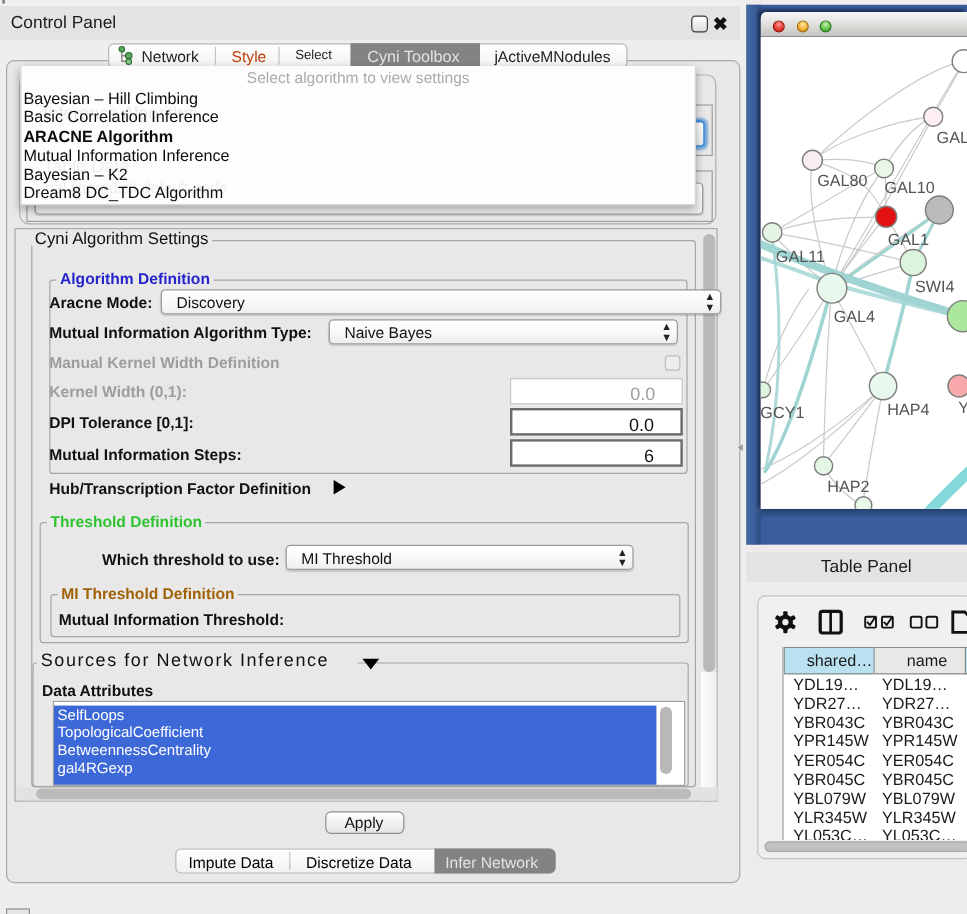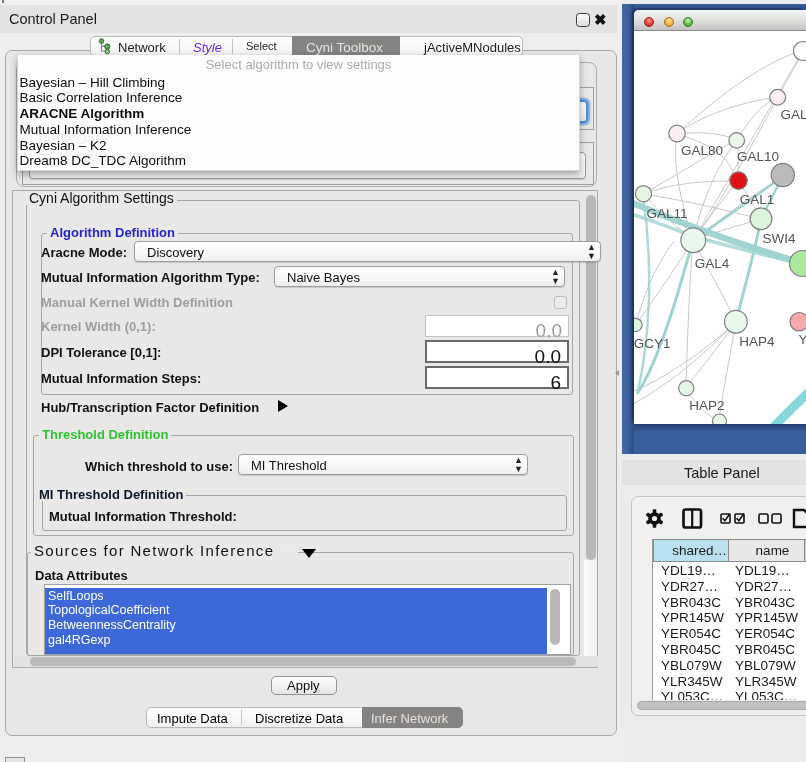--- a/index.html
+++ b/index.html
@@ -7,21 +7,21 @@
   font-family:"Liberation Sans", sans-serif; }
 .abs { position:absolute; }
 #stage { position:relative; width:806px; height:762px; }
 .bold { font-weight:bold; }
 .grp { position:absolute; border:1px solid #a6a6a6; border-radius:3px; }
 .grplab { position:absolute; background:#e9e9e9; padding:0 3px; font-size:13px; line-height:13px; }
 .combo { position:absolute; background:linear-gradient(#ffffff,#f7f7f7 60%,#eeeeee); border:1px solid #9d9d9d; border-radius:4px; box-shadow:0 1px 1px rgba(0,0,0,0.15); }
 .combo .txt { position:absolute; left:12px; top:3px; font-size:13px; color:#111; }
 .combo .arr { position:absolute; right:4px; top:1px; font-size:9px; color:#222; line-height:9px; text-align:center; }
 .field { position:absolute; background:#fff; border:1px solid #9d9d9d; }
-.field .v { position:absolute; right:6px; top:3px; font-size:19px; color:#111; }
+.field .v { position:absolute; right:22px; top:3px; font-size:15px; color:#111; }
 .lab { position:absolute; font-size:13px; font-weight:bold; color:#111; white-space:nowrap; }
 .dis { color:#9d9d9d !important; }
 </style>
 </head>
 <body>
 <div id="stage">
 
 <div class="abs" style="left:0;top:0;width:622px;height:762px;background:#efeeee;"></div>
 <div class="abs" style="left:0;top:0;width:622px;height:5px;background:#f1f0ef;"></div>
 <div class="abs" style="left:2px;top:0;width:1.5px;height:3px;background:#777;"></div>
@@ -38,24 +38,24 @@
 <div class="abs" style="left:292px;top:36px;width:108px;height:21px;background:#858381;"></div>
 <div class="abs" style="left:179px;top:39px;width:1px;height:15px;background:#c4c4c4;"></div>
 <div class="abs" style="left:232px;top:39px;width:1px;height:15px;background:#c4c4c4;"></div>
 <svg class="abs" style="left:98px;top:37px;" width="18" height="18" viewBox="0 0 18 18">
   <path d="M3.5 5 L3.5 14 L8.5 14 M3.5 9.5 L8.5 9.5" stroke="#8a8a8a" stroke-width="1.2" fill="none"></path>
   <circle cx="3.5" cy="4" r="2.3" fill="#5aa85c" stroke="#2d6b2f" stroke-width="0.9"></circle>
   <circle cx="9.3" cy="9.5" r="2.7" fill="#5aa85c" stroke="#2d6b2f" stroke-width="0.9"></circle>
   <circle cx="9.3" cy="14.5" r="2.3" fill="#88c78a" stroke="#2d6b2f" stroke-width="0.9"></circle>
 </svg>
 <div class="abs" style="left:118px;top:40px;font-size:13px;color:#222;">Network</div>
-<div class="abs" style="left:193px;top:40px;font-size:13px;color:#6d28d9;font-style:italic;">Style</div>
+<div class="abs" style="left:193px;top:40px;font-size:13px;color:#c2410c;">Style</div>
 <div class="abs" style="left:246px;top:40px;font-size:11px;color:#222;">Select</div>
 <div class="abs" style="left:306px;top:40px;font-size:13.5px;color:#e5e3e1;">Cyni Toolbox</div>
-<div class="abs" style="left:412px;top:40px;font-size:13px;color:#222;margin-left:12px;">jActiveMNodules</div>
+<div class="abs" style="left:412px;top:40px;font-size:13px;color:#222;">jActiveMNodules</div>
 
 <div class="abs" style="left:16px;top:62px;width:581px;height:125px;background:#e9e8e7;border:1px solid #aeaeae;border-radius:8px;"></div>
 <div class="abs" style="left:22px;top:87px;width:572px;height:43px;background:#e9e8e7;border:1px solid #9f9f9f;"></div>
 <div class="combo" style="left:30px;top:100px;width:558px;height:23px;box-shadow:0 0 2px 1.5px rgba(80,145,215,0.75);border:2px solid #4a90d9;"></div>
 <div class="abs" style="left:22px;top:142px;width:572px;height:43px;background:#e9e8e7;border:1px solid #9f9f9f;"></div>
 <div class="combo" style="left:29px;top:152px;width:557px;height:27px;"></div>
 
 <div class="abs" style="left:12px;top:190px;width:586px;height:478px;border:1px solid #a9a9a9;background:#e9e8e7;"></div>
 
 <div class="abs" style="left:584px;top:560px;width:13px;height:107px;background:linear-gradient(90deg,#fdfdfd,#efefee);"></div>
@@ -100,21 +100,21 @@
 
 <div class="grp" style="left:33px;top:435px;width:541px;height:101px;"></div>
 <div class="grplab" style="left:39px;top:428px;color:#2fc32f;font-weight:bold;">Threshold Definition</div>
 <div class="lab" style="left:85px;top:459px;">Which threshold to use:</div>
 <div class="combo" style="left:238px;top:454px;width:290px;height:21px;">
       <span class="txt">MI Threshold</span>
       <span class="arr">▲<br>▼</span>
     </div>
 
 <div class="grp" style="left:42px;top:495px;width:525px;height:36px;"></div>
-<div class="grplab" style="left:36px;top:488px;color:#0f172a;font-weight:bold;">MI Threshold Definition</div>
+<div class="grplab" style="left:48px;top:488px;color:#a16207;font-weight:bold;">MI Threshold Definition</div>
 <div class="lab" style="left:49px;top:509px;">Mutual Information Threshold:</div>
 
 <div class="grp" style="left:27px;top:552px;width:547px;height:104px;"></div>
 <div class="grplab" style="left:31px;top:544px;color:#111;font-size:15px;letter-spacing:1.3px;padding-right:24px;">Sources for Network Inference</div>
 <div class="abs" style="left:302px;top:549px;width:0;height:0;border-left:7px solid transparent;border-right:7px solid transparent;border-top:9px solid #000;"></div>
 <div class="lab" style="left:35px;top:568px;">Data Attributes</div>
 <div class="abs" style="left:44px;top:584px;width:527px;height:71px;background:#fff;border:1px solid #a0a0a0;overflow:hidden;">
   <div style="position:absolute;left:0;top:3px;width:502px;height:80px;background:#3c68d8;"></div>
   <div style="position:absolute;left:3px;top:3.5px;font-size:12.5px;color:#fff;line-height:14.8px;">SelfLoops<br>TopologicalCoefficient<br>BetweennessCentrality<br>gal4RGexp</div>
   <div style="position:absolute;left:505px;top:4px;width:10px;height:56px;background:#b9b8b7;border-radius:5px;"></div>

